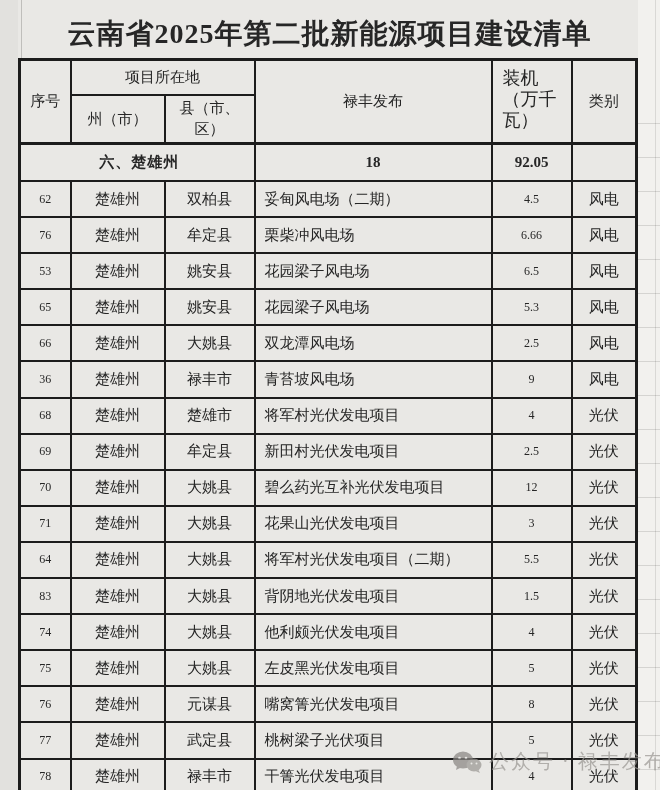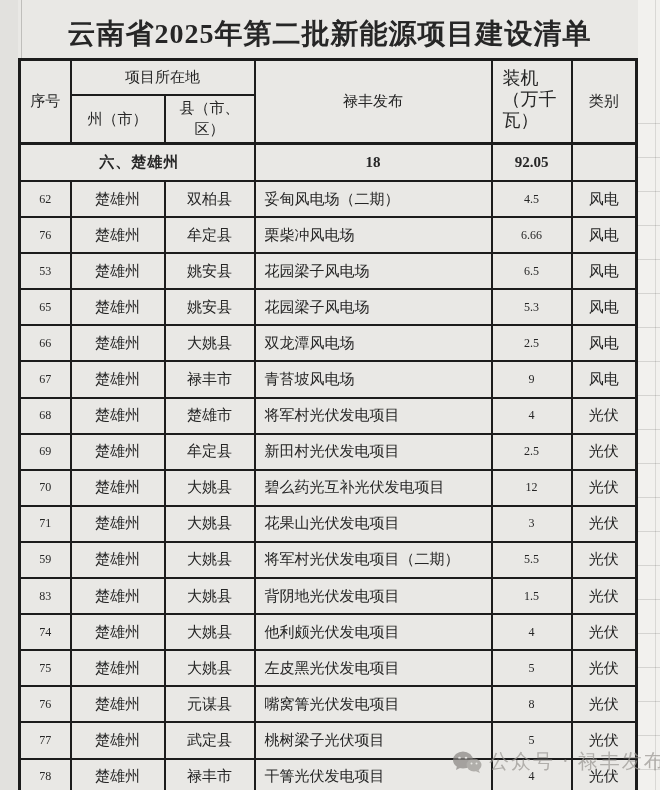--- a/index.html
+++ b/index.html
@@ -157,21 +157,21 @@
         </tr>
         <tr class="data-row">
           <td class="c-no">66</td>
           <td class="c-prefecture">楚雄州</td>
           <td class="c-county">大姚县</td>
           <td class="c-project">双龙潭风电场</td>
           <td class="c-capacity">2.5</td>
           <td class="c-category">风电</td>
         </tr>
         <tr class="data-row">
-          <td class="c-no">67</td>
+          <td class="c-no">36</td>
           <td class="c-prefecture">楚雄州</td>
           <td class="c-county">禄丰市</td>
           <td class="c-project">青苔坡风电场</td>
           <td class="c-capacity">9</td>
           <td class="c-category">风电</td>
         </tr>
         <tr class="data-row">
           <td class="c-no">68</td>
           <td class="c-prefecture">楚雄州</td>
           <td class="c-county">楚雄市</td>
@@ -197,21 +197,21 @@
         </tr>
         <tr class="data-row">
           <td class="c-no">71</td>
           <td class="c-prefecture">楚雄州</td>
           <td class="c-county">大姚县</td>
           <td class="c-project">花果山光伏发电项目</td>
           <td class="c-capacity">3</td>
           <td class="c-category">光伏</td>
         </tr>
         <tr class="data-row">
-          <td class="c-no">59</td>
+          <td class="c-no">64</td>
           <td class="c-prefecture">楚雄州</td>
           <td class="c-county">大姚县</td>
           <td class="c-project">将军村光伏发电项目（二期）</td>
           <td class="c-capacity">5.5</td>
           <td class="c-category">光伏</td>
         </tr>
         <tr class="data-row">
           <td class="c-no">83</td>
           <td class="c-prefecture">楚雄州</td>
           <td class="c-county">大姚县</td>

